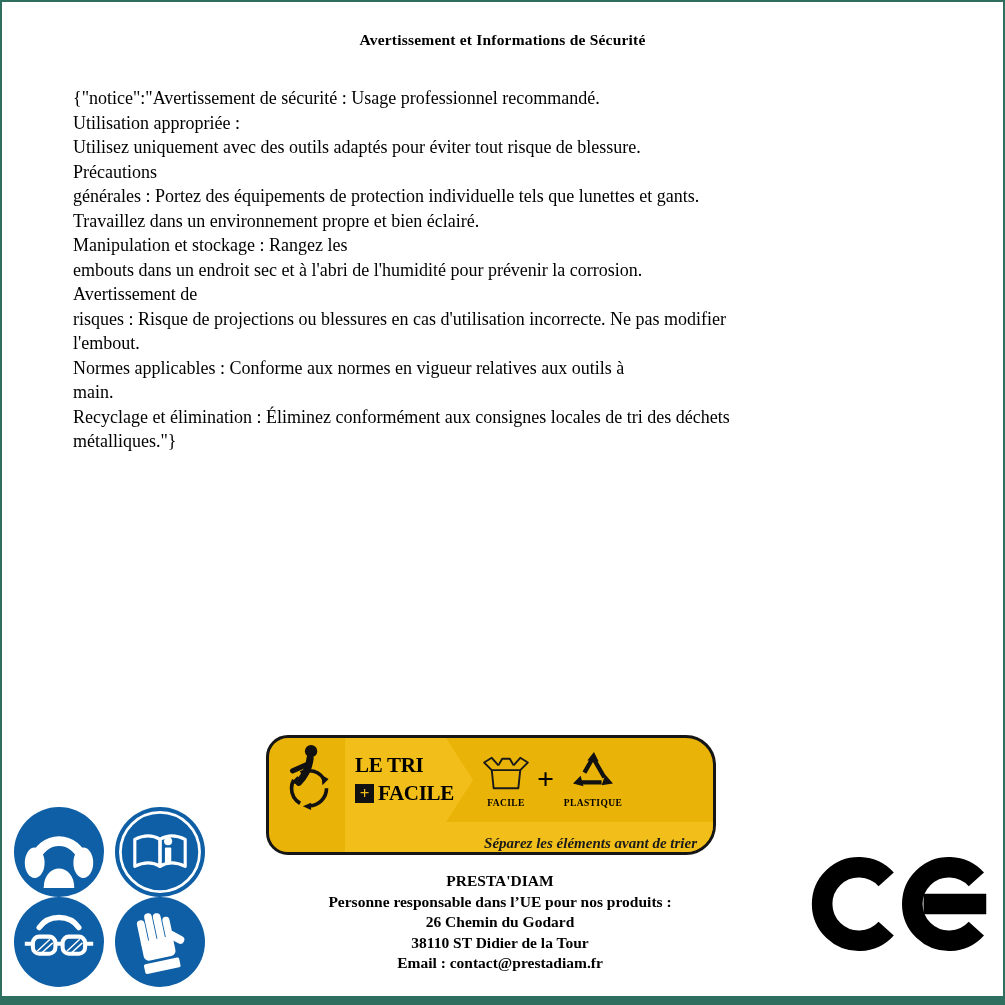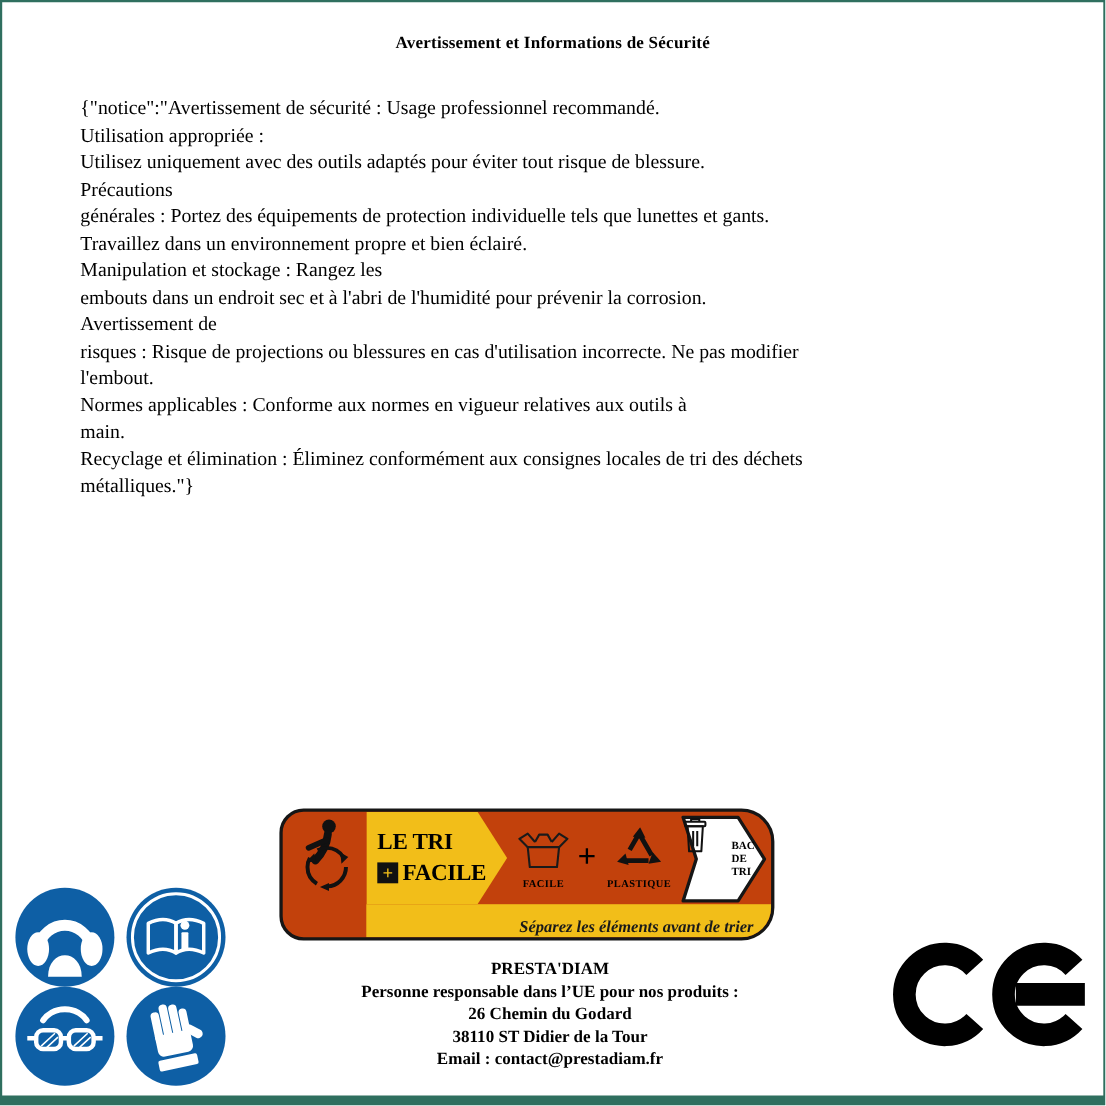--- a/index.html
+++ b/index.html
@@ -15,22 +15,22 @@
 
   
   .picto-grid{position:absolute;left:12px;top:805px;display:grid;
     grid-template-columns:90px 90px;grid-auto-rows:90px;column-gap:11px;row-gap:0;}
   .picto{width:90px;height:90px;border-radius:50%;background:#0E5FA5;
     display:flex;align-items:center;justify-content:center;}
   .picto svg{width:90px;height:90px;}
 
   
   .fr-label{position:absolute;left:270px;top:746px;font-size:14px;font-weight:bold;}
-  .banner{position:absolute;left:252px;top:733px;width:450px;height:120px;
-    background:#c2410c;border:3px solid #161616;border-radius:22px 30px 30px 22px;
+  .banner{position:absolute;left:264px;top:733px;width:450px;height:120px;
+    background:#eab308;border:3px solid #161616;border-radius:22px 30px 30px 22px;
     box-sizing:border-box;overflow:hidden;}
   .tri-block{position:absolute;left:76px;top:0;width:128px;height:84px;background:#F2BE19;
     clip-path:polygon(0 0,79% 0,100% 50%,79% 100%,0 100%);
     padding:15px 0 0 10px;box-sizing:border-box;}
   .tri-line1{font-size:21px;font-weight:800;letter-spacing:-.3px;}
   .tri-line2{display:flex;align-items:center;gap:4px;margin-top:3px;}
   .plus-box{width:19px;height:19px;background:#111;color:#F2BE19;display:flex;
     align-items:center;justify-content:center;font-size:17px;font-weight:800;}
   .facile{font-size:21px;font-weight:800;letter-spacing:-.3px;}
   .strip{position:absolute;left:76px;right:0;bottom:0;height:30px;background:#F2BE19;
@@ -157,38 +157,20 @@
     <div class="mini-group plastique-group">
       <svg viewBox="0 0 46 42" width="46" height="40">
         <path d="M23,6 L38,32 H8 Z" fill="none" stroke="#111" stroke-width="4.5" stroke-linejoin="round" stroke-dasharray="24 12"></path>
         <polygon points="36,24 44,33 32,35" fill="#111"></polygon>
         <polygon points="13,36 2,33 10,25" fill="#111"></polygon>
         <polygon points="17,9 24,0 29,10" fill="#111"></polygon>
       </svg>
       <div class="mini-label">PLASTIQUE</div>
     </div>
 
-    <div class="bac-group">
-      <svg viewBox="0 0 78 80" width="78" height="80">
-        <polygon points="2,2 52,2 76,40 52,78 2,78 14,40" fill="#fff" stroke="#161616" stroke-width="3" stroke-linejoin="round"></polygon>
-      </svg>
-      <svg class="bac-bin" viewBox="0 0 28 38" width="26" height="38">
-        <g fill="none" stroke="#111" stroke-width="2" stroke-linejoin="round">
-          <path d="M10,5 V2.5 H18 V5"></path>
-          <rect x="4" y="5" width="20" height="4.5" rx="1"></rect>
-          <path d="M6.5,9.5 H21.5 L20,34 H8 Z"></path>
-          <path d="M12,14 V29 M16,14 V29"></path>
-        </g>
-      </svg>
-      <div class="bac-text">
-        <div>BAC</div>
-        <div>DE</div>
-        <div>TRI</div>
-      </div>
-    </div>
 
     <div class="strip">
       <span>Séparez les éléments avant de trier</span>
     </div>
   </div>
 
   <div class="address">
     <div>PRESTA'DIAM</div>
     <div>Personne responsable dans l’UE pour nos produits :</div>
     <div>26 Chemin du Godard</div>

